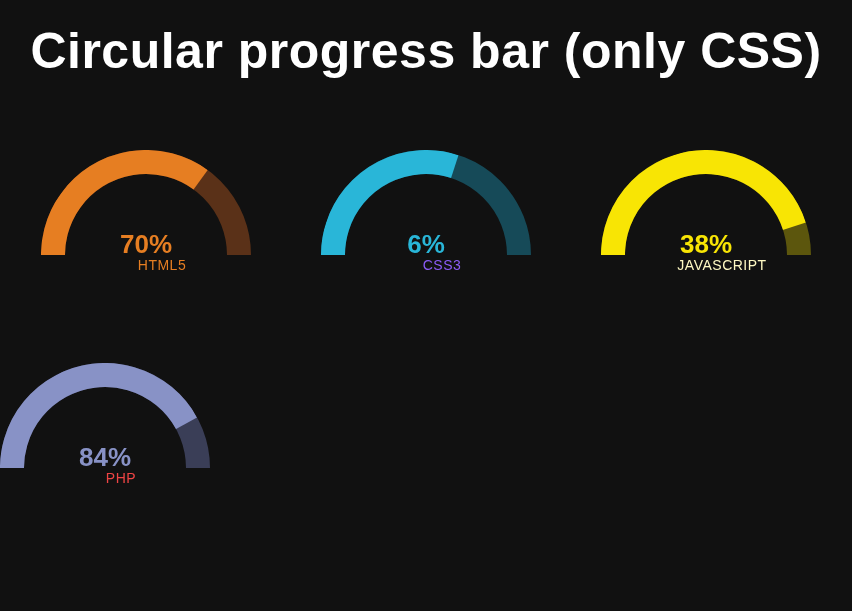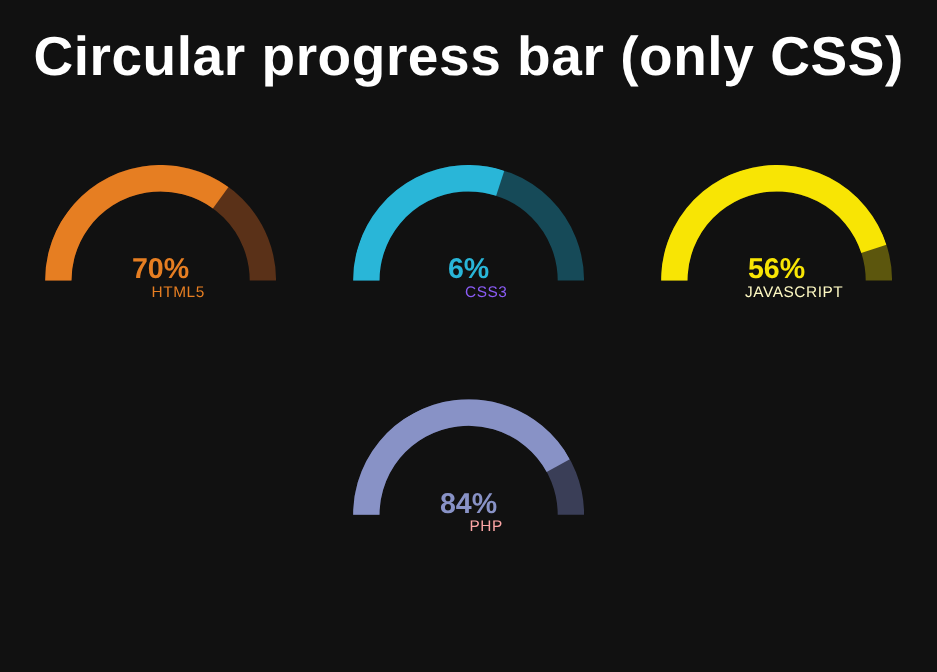--- a/index.html
+++ b/index.html
@@ -23,21 +23,20 @@
       letter-spacing: 0.5px;
     }
     .row {
       display: flex;
       justify-content: center;
       gap: 70px;
       margin-top: 70px;
     }
     .row2 {
       display: flex;
-      justify-content: center;
       margin-top: 90px;
     }
     .gauge {
       width: 210px;
       display: flex;
       flex-direction: column;
       align-items: center;
     }
     .label {
       font-size: 14px;
@@ -118,31 +117,31 @@
       </div>
     </div>
     <div class="label" id="lbl-1" style="color: #8b5cf6;">CSS3</div>
   </div>
 
   <div class="gauge">
     <div class="half-donut">
       <div class="circle base" id="track-2" style="border-color: rgb(92, 86, 13);"></div>
       <div class="fill-half" id="fill-2" style="border-color: rgb(248, 229, 4); transform: rotate(162deg);"></div>
       <div class="center-text">
-        <div class="pct-val" id="pct-2" style="color: rgb(248, 229, 4);">56%</div>
+        <div class="pct-val" id="pct-2" style="color: rgb(248, 229, 4);">38%</div>
       </div>
     </div>
     <div class="label" id="lbl-2" style="color: #fef9c3;">JAVASCRIPT</div>
   </div>
 </div>
 
 <div class="row2">
   <div class="gauge">
     <div class="half-donut">
       <div class="circle base" id="track-3" style="border-color: rgb(58, 62, 87);"></div>
       <div class="fill-half" id="fill-3" style="border-color: rgb(136, 146, 198); transform: rotate(151.2deg);"></div>
       <div class="center-text">
         <div class="pct-val" id="pct-3" style="color: rgb(136, 146, 198);">84%</div>
       </div>
     </div>
-    <div class="label" id="lbl-3" style="color: #fca5a5;">PHP</div>
+    <div class="label" id="lbl-3" style="color: #ef4444;">PHP</div>
   </div>
 </div>
 
 </body></html>

